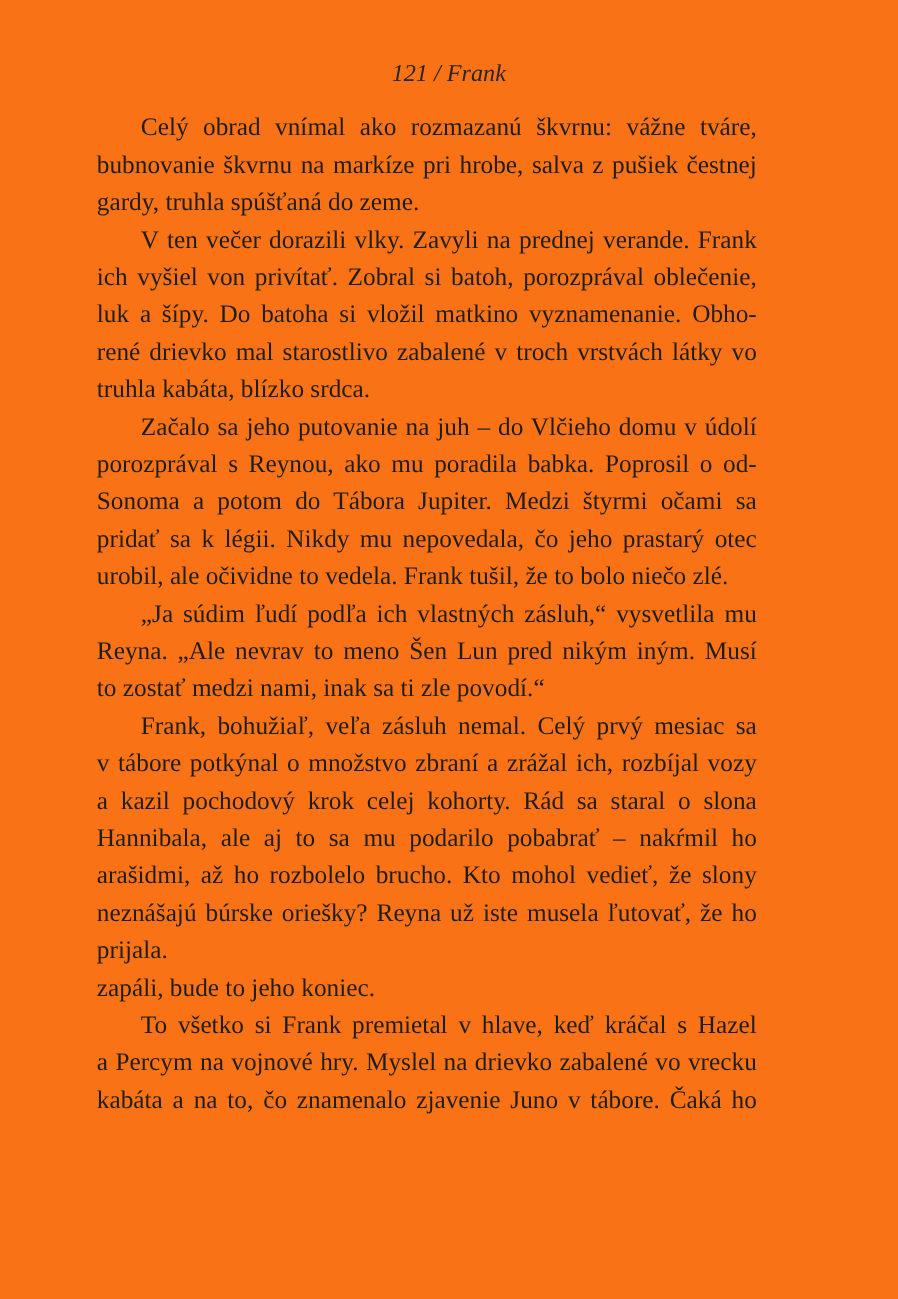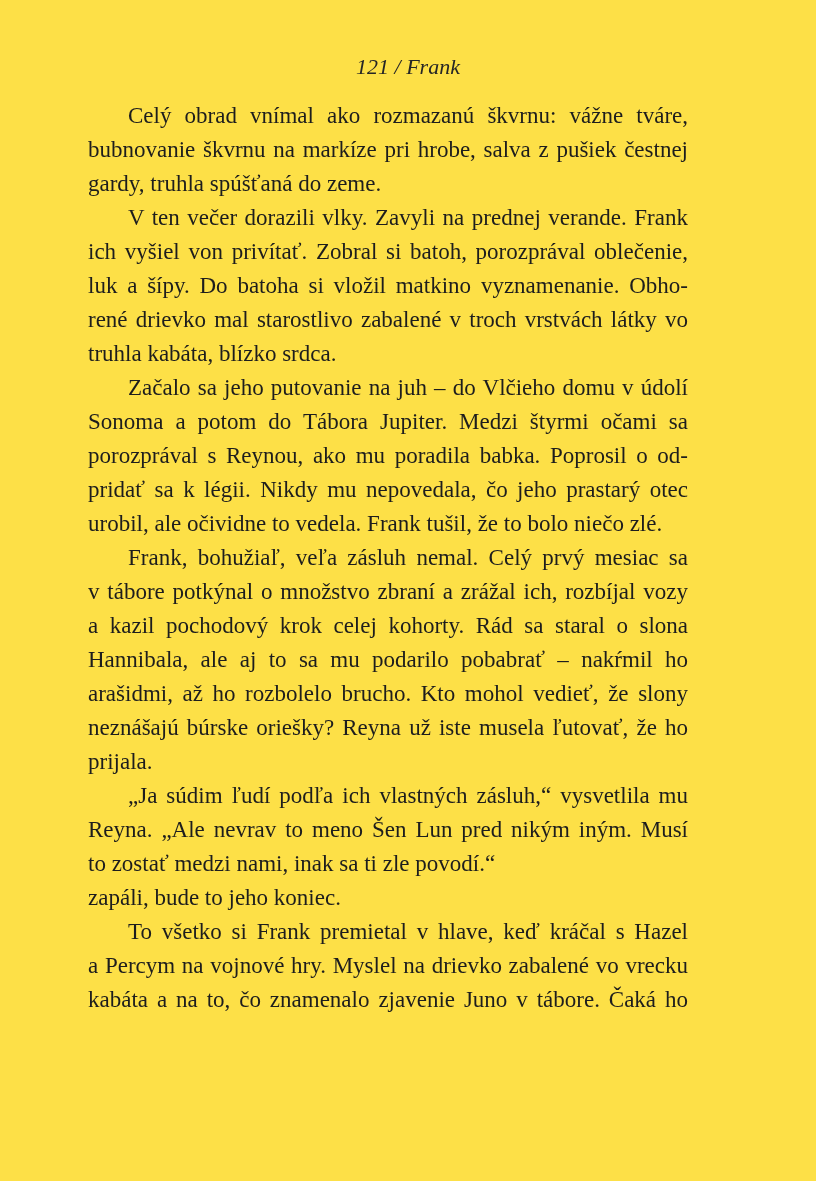--- a/index.html
+++ b/index.html
@@ -5,21 +5,21 @@
   html, body { margin: 0; padding: 0; }
   body {
     background: #e9e9e9;
     font-family: "Liberation Serif", "DejaVu Serif", serif;
   }
   .page {
     position: relative;
     width: 816px;
     height: 1181px;
     margin: 0 auto;
-    background: #fde047;
+    background: #f97316;
     color: #1d1d1d;
     overflow: hidden;
   }
   .runhead {
     position: absolute;
     top: 53px;
     left: 0;
     width: 100%;
     text-align: center;
     font-style: italic;
@@ -63,40 +63,40 @@
     <div class="para">
       <div class="ln first">V ten večer dorazili vlky. Zavyli na prednej verande. Frank</div>
       <div class="ln">ich vyšiel von privítať. Zobral si batoh, porozprával oblečenie,</div>
       <div class="ln">luk a šípy. Do batoha si vložil matkino vyznamenanie. Obho-</div>
       <div class="ln">rené drievko mal starostlivo zabalené v troch vrstvách látky vo</div>
       <div class="ln plast">truhla kabáta, blízko srdca.</div>
     </div>
 
     <div class="para">
       <div class="ln first">Začalo sa jeho putovanie na juh – do Vlčieho domu v údolí</div>
+      <div class="ln">porozprával s Reynou, ako mu poradila babka. Poprosil o od-</div>
       <div class="ln">Sonoma a potom do Tábora Jupiter. Medzi štyrmi očami sa</div>
-      <div class="ln">porozprával s Reynou, ako mu poradila babka. Poprosil o od-</div>
       <div class="ln">pridať sa k légii. Nikdy mu nepovedala, čo jeho prastarý otec</div>
       <div class="ln plast">urobil, ale očividne to vedela. Frank tušil, že to bolo niečo zlé.</div>
+    </div>
+
+    <div class="para">
+      <div class="ln first">„Ja súdim ľudí podľa ich vlastných zásluh,“ vysvetlila mu</div>
+      <div class="ln">Reyna. „Ale nevrav to meno Šen Lun pred nikým iným. Musí</div>
+      <div class="ln plast">to zostať medzi nami, inak sa ti zle povodí.“</div>
     </div>
 
     <div class="para">
       <div class="ln first">Frank, bohužiaľ, veľa zásluh nemal. Celý prvý mesiac sa</div>
       <div class="ln">v tábore potkýnal o množstvo zbraní a zrážal ich, rozbíjal vozy</div>
       <div class="ln">a kazil pochodový krok celej kohorty. Rád sa staral o slona</div>
       <div class="ln">Hannibala, ale aj to sa mu podarilo pobabrať – nakŕmil ho</div>
       <div class="ln">arašidmi, až ho rozbolelo brucho. Kto mohol vedieť, že slony</div>
       <div class="ln">neznášajú búrske oriešky? Reyna už iste musela ľutovať, že ho</div>
       <div class="ln plast">prijala.</div>
-    </div>
-
-    <div class="para">
-      <div class="ln first">„Ja súdim ľudí podľa ich vlastných zásluh,“ vysvetlila mu</div>
-      <div class="ln">Reyna. „Ale nevrav to meno Šen Lun pred nikým iným. Musí</div>
-      <div class="ln plast">to zostať medzi nami, inak sa ti zle povodí.“</div>
     </div>
 
     <div class="para">
       <div class="ln plast">zapáli, bude to jeho koniec.</div>
     </div>
 
     <div class="para">
       <div class="ln first">To všetko si Frank premietal v hlave, keď kráčal s Hazel</div>
       <div class="ln">a Percym na vojnové hry. Myslel na drievko zabalené vo vrecku</div>
       <div class="ln">kabáta a na to, čo znamenalo zjavenie Juno v tábore. Čaká ho</div>

